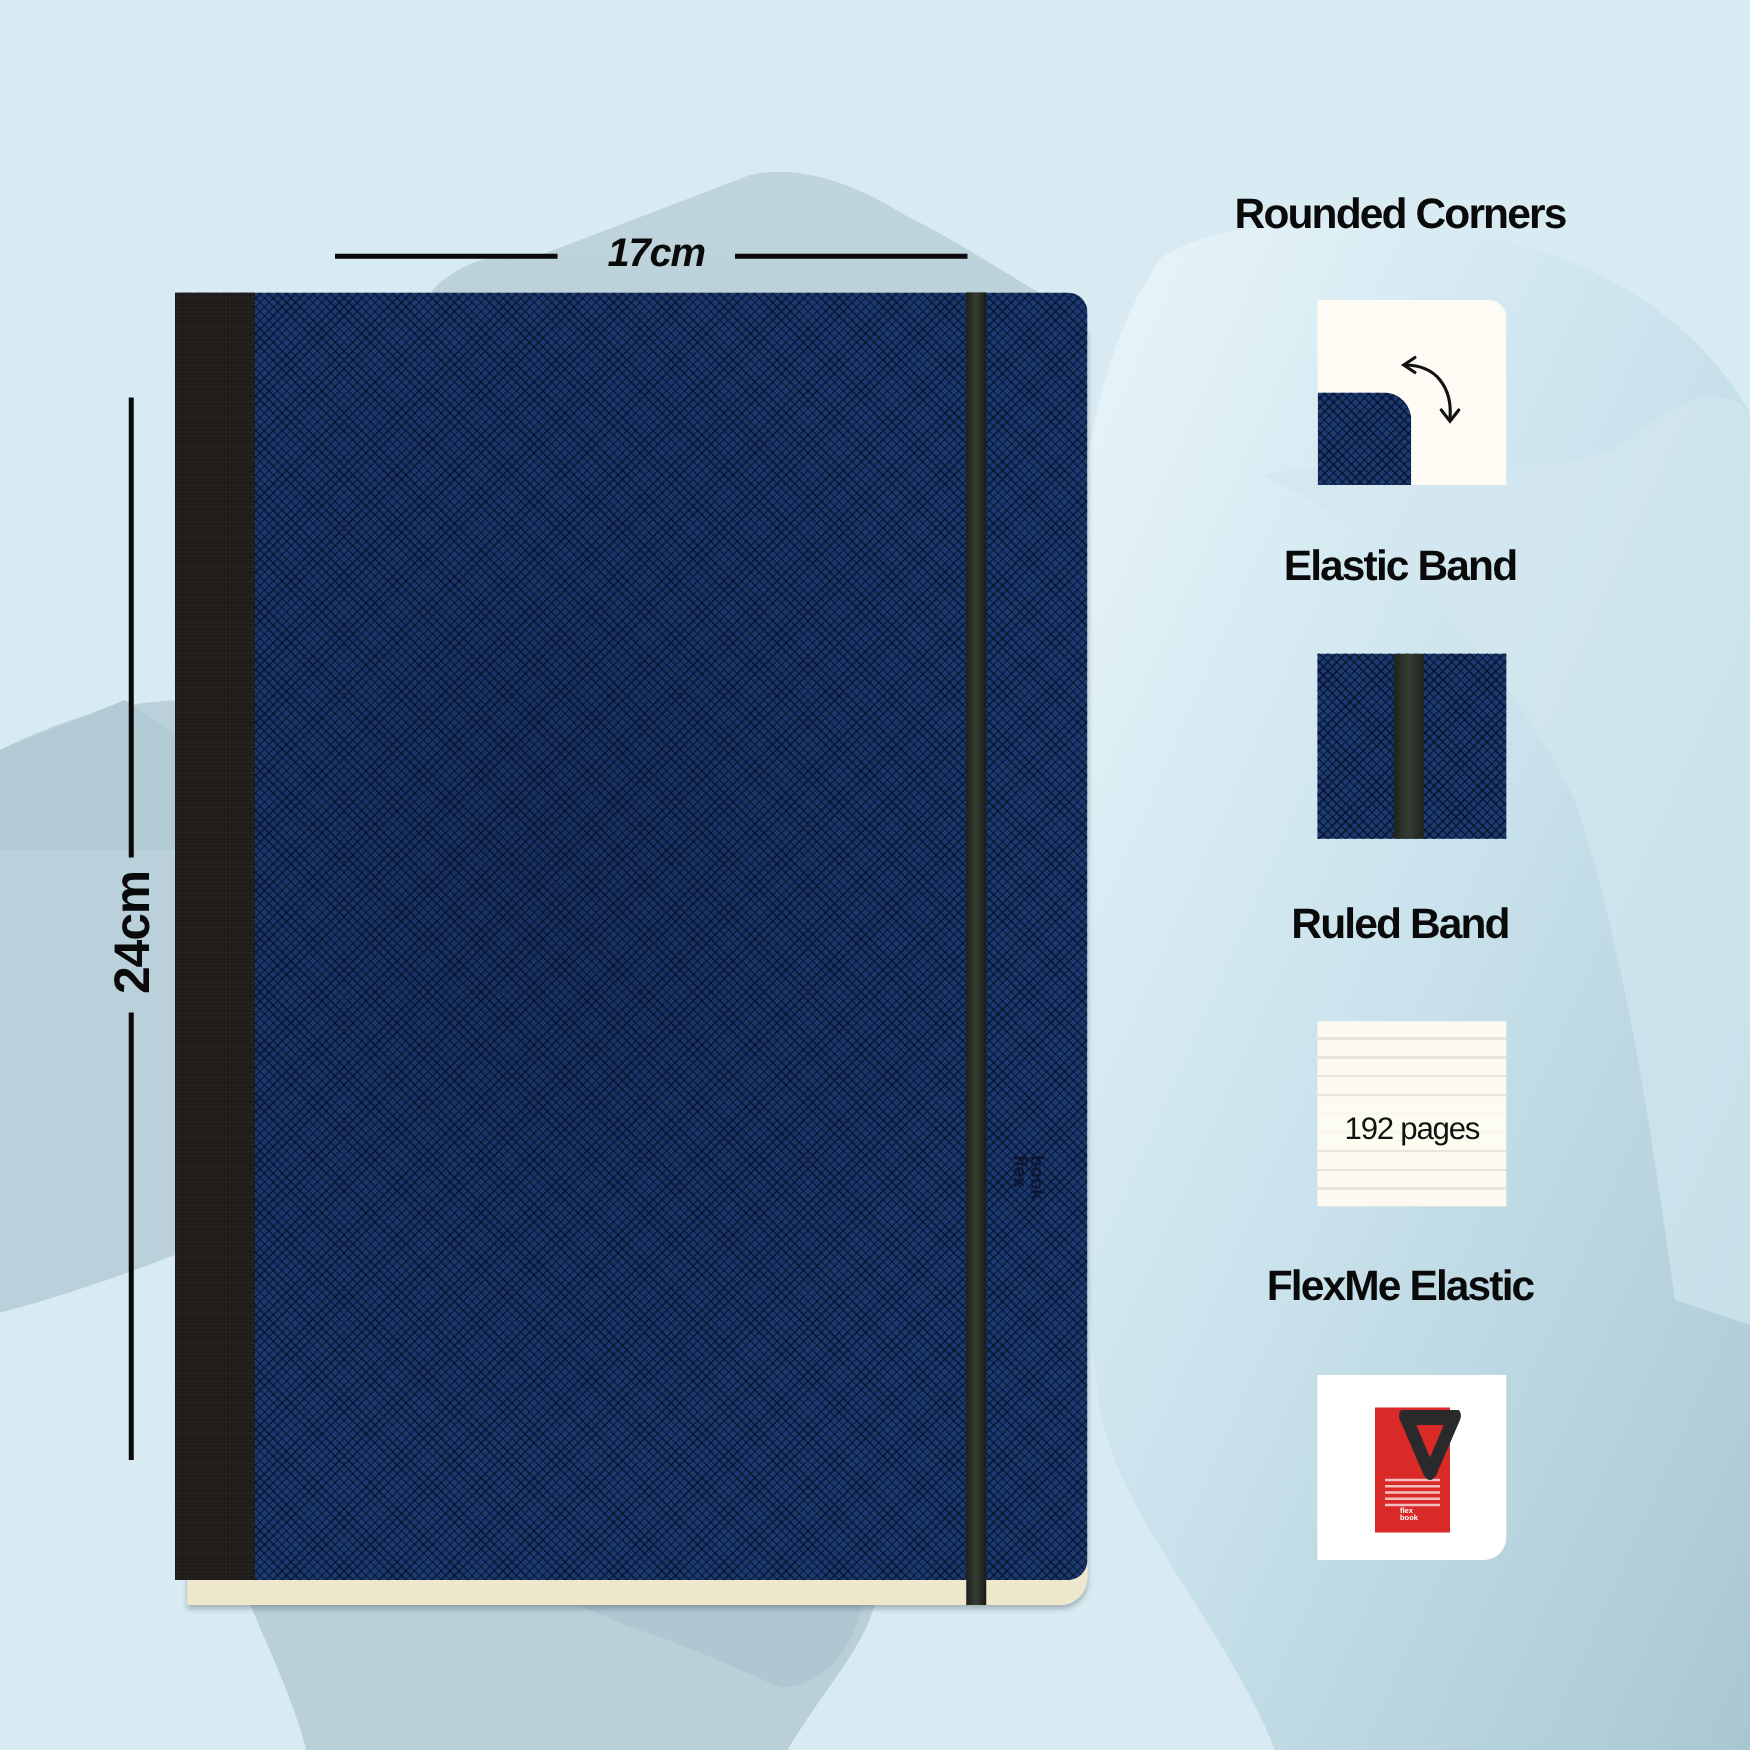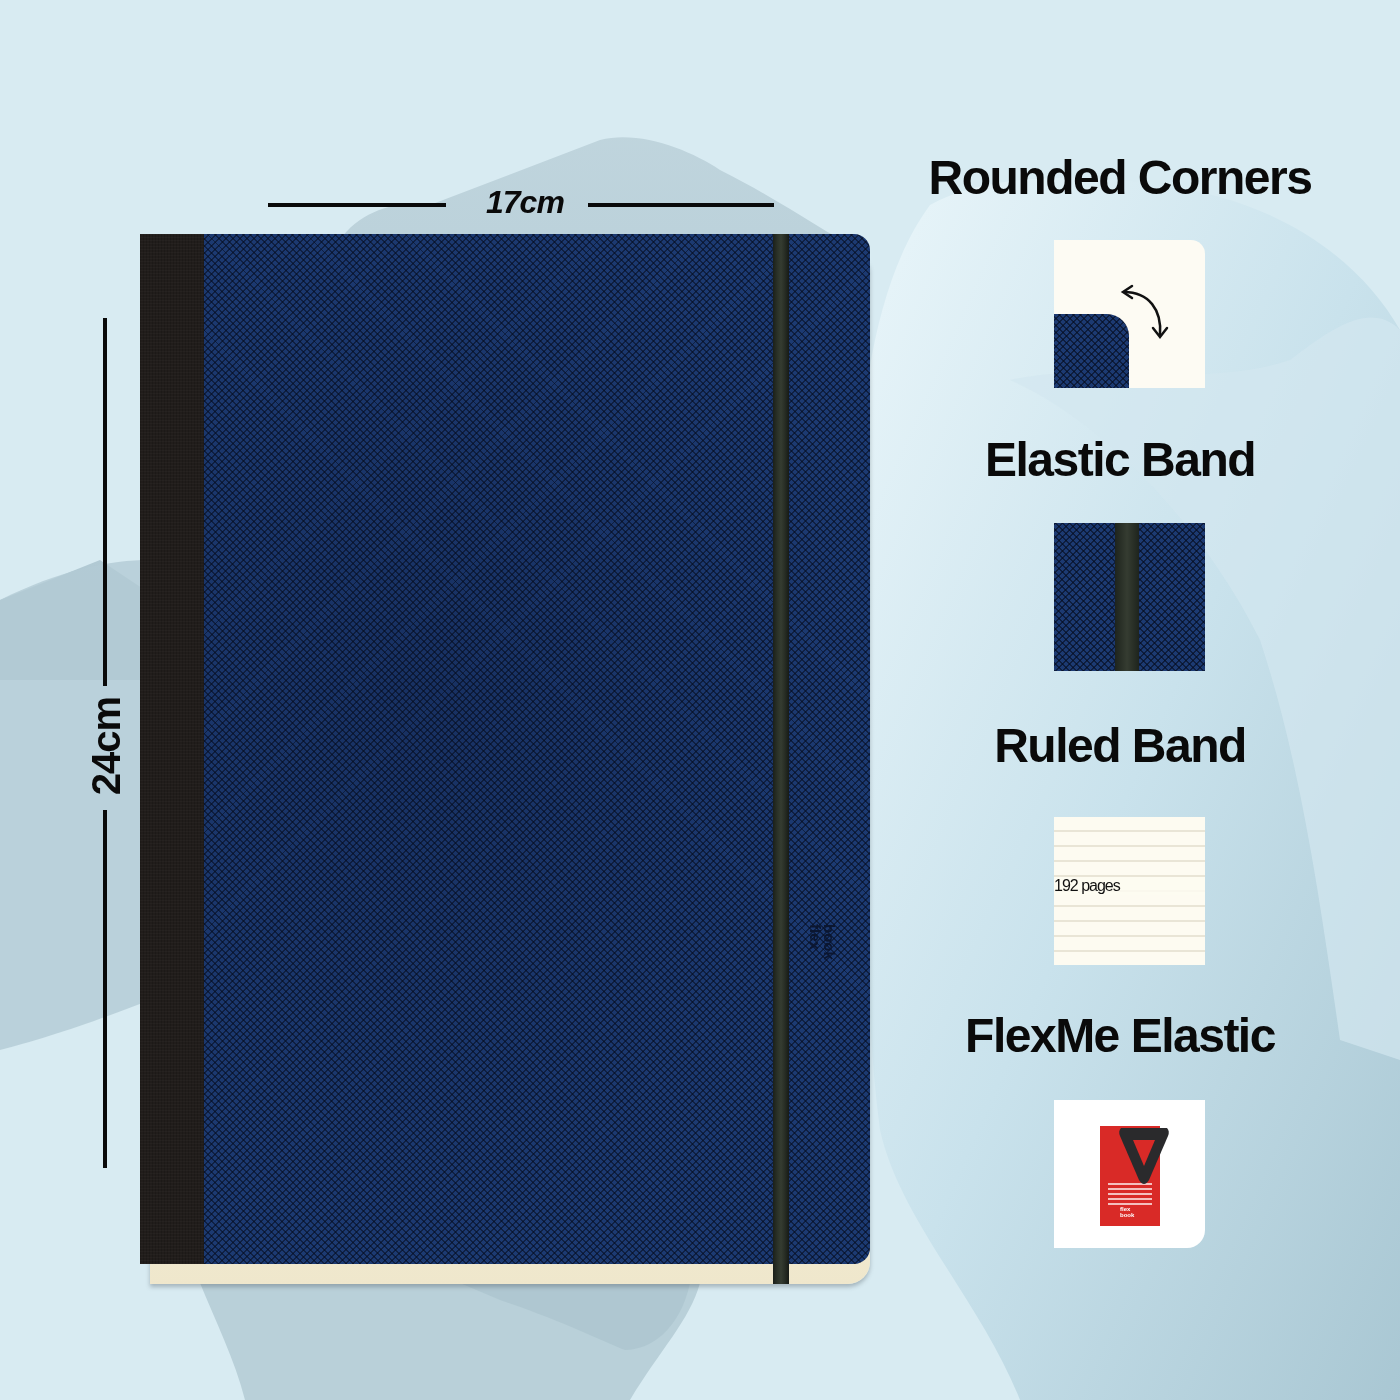--- a/index.html
+++ b/index.html
@@ -55,21 +55,21 @@
     }
     .logo-emboss span {
       display: block; font-weight: 700; color: #0b1630; font-size: 15px; line-height: 14px;
       transform: rotate(90deg); transform-origin: left top; white-space: nowrap;
       position: absolute;
     }
 
     
     .feature-title {
       position: absolute; font-weight: 700; color: #0a0a0a; letter-spacing: -1.5px;
-      font-size: 48px; line-height: 1; text-align: center; width: 520px; left: 860px;
+      font-size: 34px; line-height: 1; text-align: center; width: 520px; left: 860px;
     }
     .thumb { position: absolute; left: 1054px; width: 151px; height: 148px; overflow: hidden; }
     .thumb-corner { background: #fdfbf3; border-radius: 0 14px 0 0; }
     .corner-fabric {
       position: absolute; left: 0; top: 74px; width: 75px; height: 74px;
       border-radius: 0 22px 0 0;
       background-color: #1c3a72;
       background-image:
         repeating-linear-gradient(45deg, rgba(5,12,30,0.6) 0 1.4px, transparent 1.4px 5px),
         repeating-linear-gradient(-45deg, rgba(5,12,30,0.6) 0 1.4px, transparent 1.4px 5px);
@@ -82,22 +82,22 @@
     }
     .thumb-elastic .band {
       position: absolute; left: 61px; top: 0; width: 24px; height: 148px;
       background: linear-gradient(90deg, #1e241d, #353c31 50%, #1e241d);
     }
     .thumb-ruled {
       background-color: #fdfbf1;
       background-image: repeating-linear-gradient(180deg, transparent 0 13px, #e9e5d6 13px 15px);
     }
     .ruled-label {
-      position: absolute; left: 0; right: 0; top: 60px; 
-      font-size: 16px; font-weight: 400; color: #111; letter-spacing: -1px;
+      position: absolute; left: 0; right: 0; top: 72px; text-align: center;
+      font-size: 25px; font-weight: 400; color: #111; letter-spacing: -1px;
       background: rgba(253,251,241,0.85);
     }
     .thumb-bookmark { background: #ffffff; border-radius: 0 0 18px 0; }
     .bm-card {
       position: absolute; left: 46px; top: 26px; width: 60px; height: 100px; background: #d92a27;
     }
     .bm-card .bm-line { display: block; height: 2px; margin: 3px 8px 0; background: rgba(255,255,255,0.7); }
     .bm-logo { position: absolute; left: 20px; bottom: 8px; font-size: 6px; font-weight: 700; color: #fff; line-height: 6px; }
   </style>
 </head>

